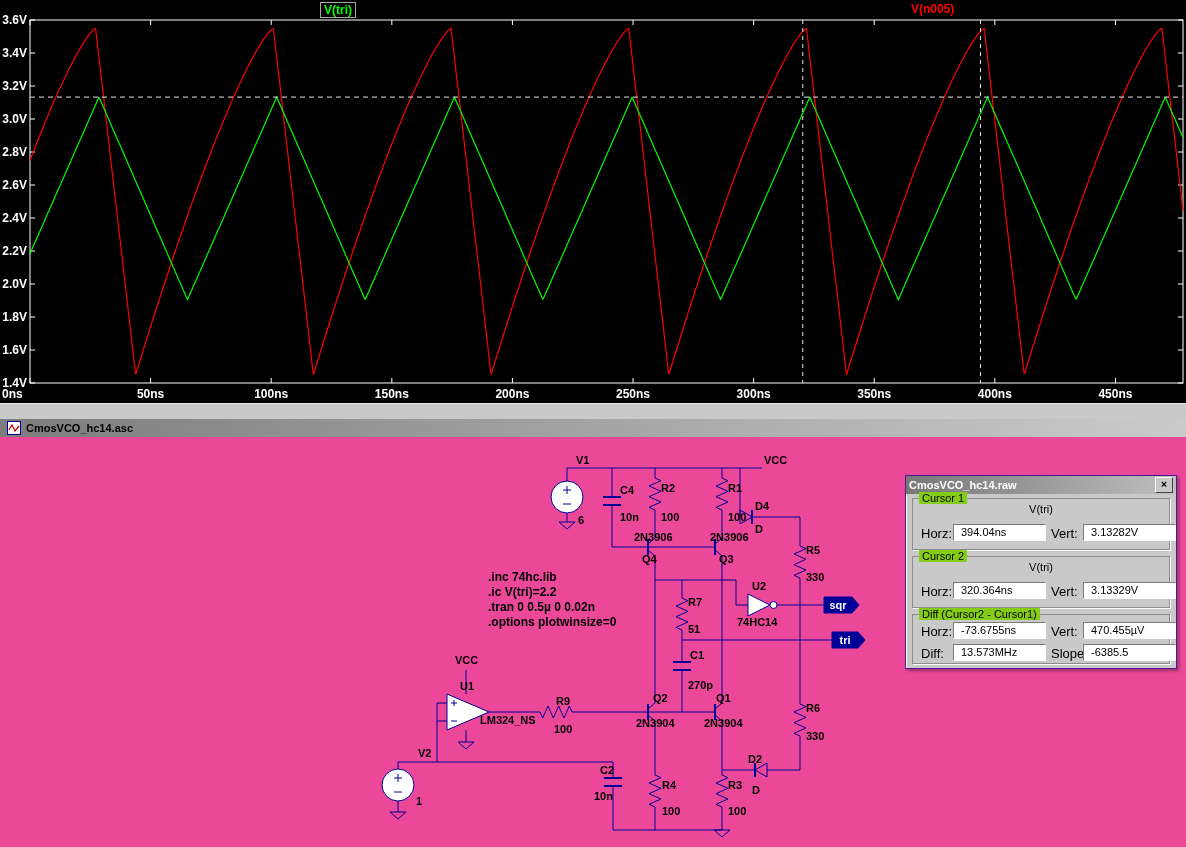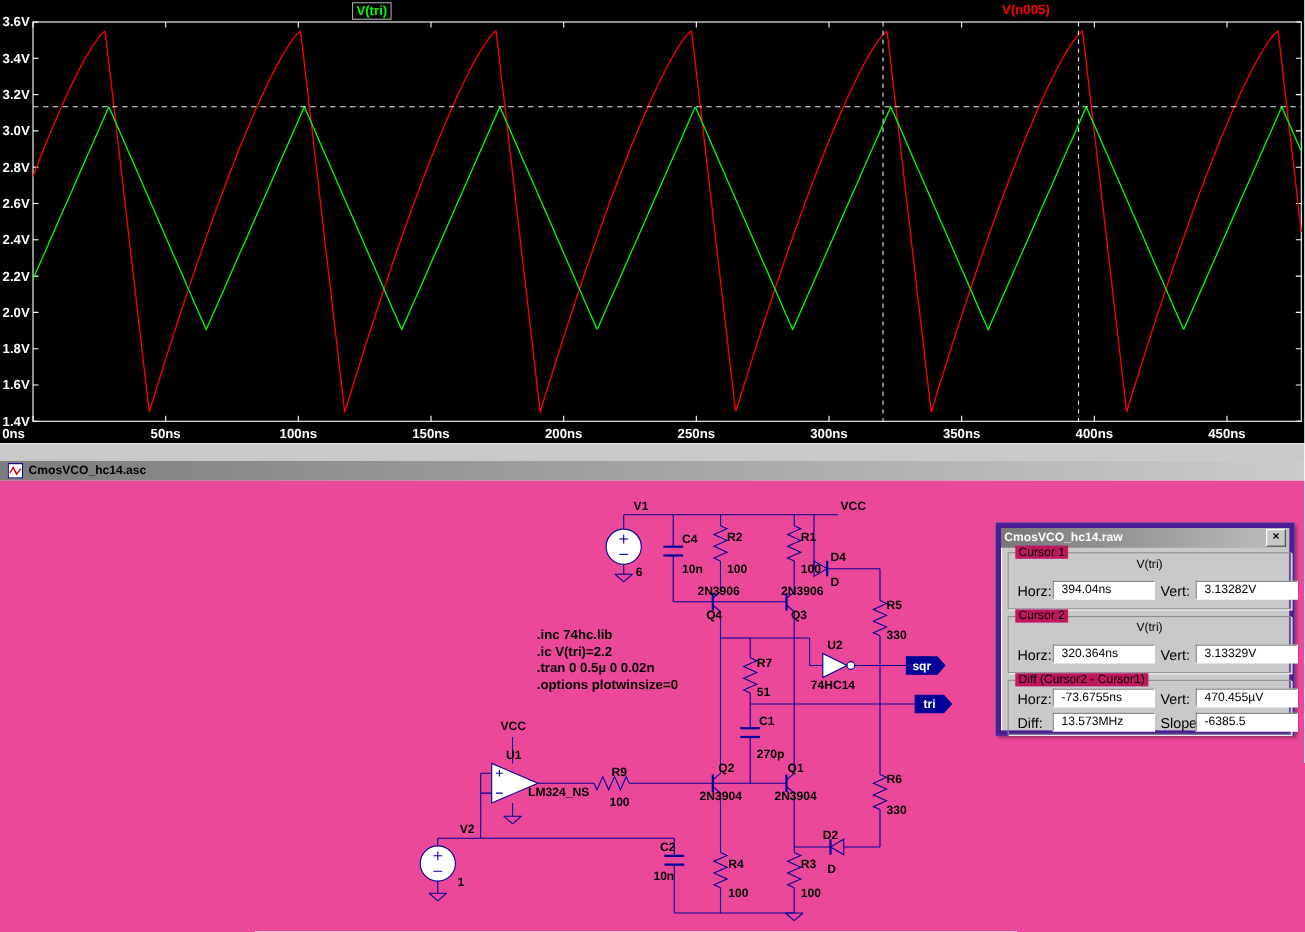--- a/index.html
+++ b/index.html
@@ -15,31 +15,31 @@
   #strip{position:absolute;left:0;top:403px;width:1186px;height:16px;background:#c9c9c9;
          border-top:1px solid #e9e9e9;box-sizing:border-box;}
   #asc-bar{position:absolute;left:0;top:419px;width:1186px;height:18px;box-sizing:border-box;
            background:linear-gradient(90deg,#7d7d7d,#cbcbcb);display:flex;align-items:center;
            gap:5px;padding-left:7px;}
   #asc-bar .t{font-size:11px;font-weight:bold;color:#000;}
   
   #schem-pane{position:absolute;left:0;top:437px;width:1186px;height:410px;background:#ec4899;}
   
   #cursor-dialog{position:absolute;left:905px;top:475px;width:272px;height:194px;
-                 background:#c9c9c9;border:5px solid #4c1d95;
+                 background:#c9c9c9;border:1px solid #4c1d95;
                  box-shadow:inset 1px 1px 0 #fff,2px 2px 3px rgba(0,0,0,.35);box-sizing:border-box;}
   .dlg-title{height:18px;background:linear-gradient(90deg,#777,#bfbfbf);display:flex;
              align-items:center;padding:0 3px;}
   .dlg-title-text{color:#fff;font-size:11px;font-weight:bold;}
   .dlg-close{margin-left:auto;width:16px;height:14px;background:#c9c9c9;text-align:center;
              font-size:11px;font-weight:bold;line-height:13px;color:#000;
              border:1px solid;border-color:#fff #444 #444 #fff;cursor:default;}
   .grp{position:absolute;left:6px;width:258px;border:1px solid #8d8d8d;
        box-shadow:1px 1px 0 #fff;box-sizing:border-box;}
-  .grp-cap{position:absolute;top:-7px;left:6px;background:#be185d;padding:0 3px;
+  .grp-cap{position:absolute;top:-7px;left:6px;background:#84cc16;padding:0 3px;
            font-size:11px;color:#000;}
   .sig{position:absolute;left:0;right:0;top:4px;text-align:center;font-size:11px;color:#000;}
   .lab{position:absolute;font-size:13px;color:#000;}
   .fld{position:absolute;height:15px;background:#fff;font-size:11px;line-height:15px;
        padding-left:7px;color:#000;border:1px solid;border-color:#7a7a7a #fff #fff #7a7a7a;
        box-sizing:content-box;}
 </style>
 </head>
 <body>
 

